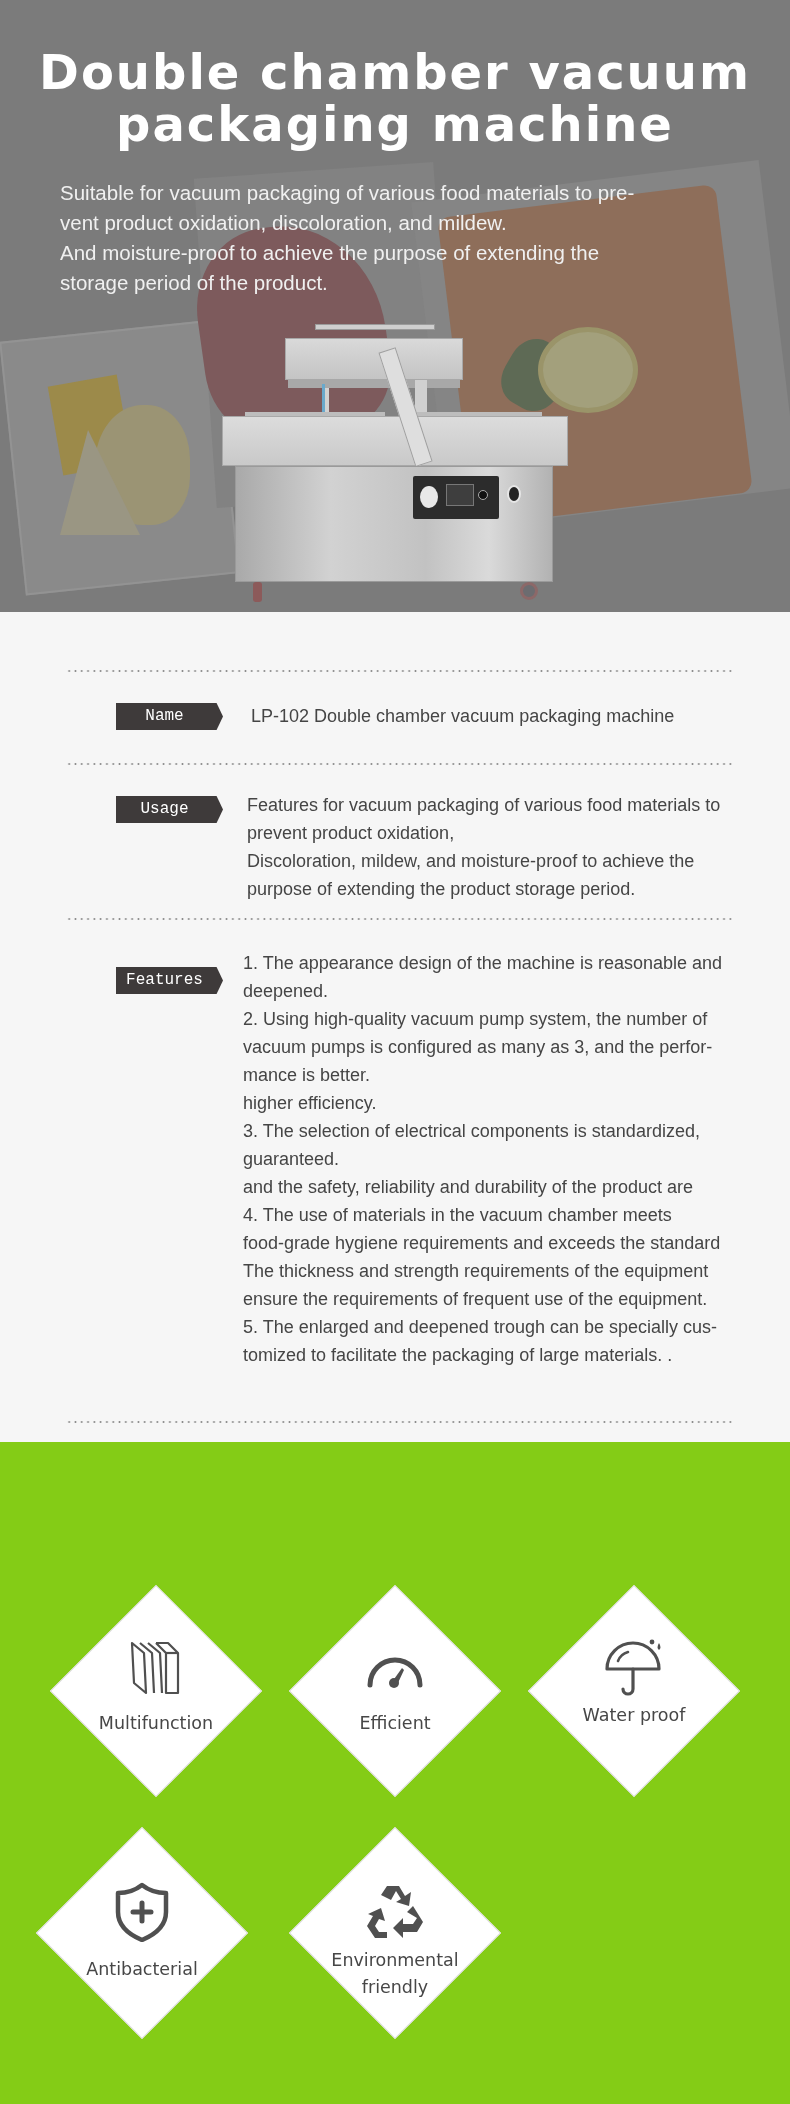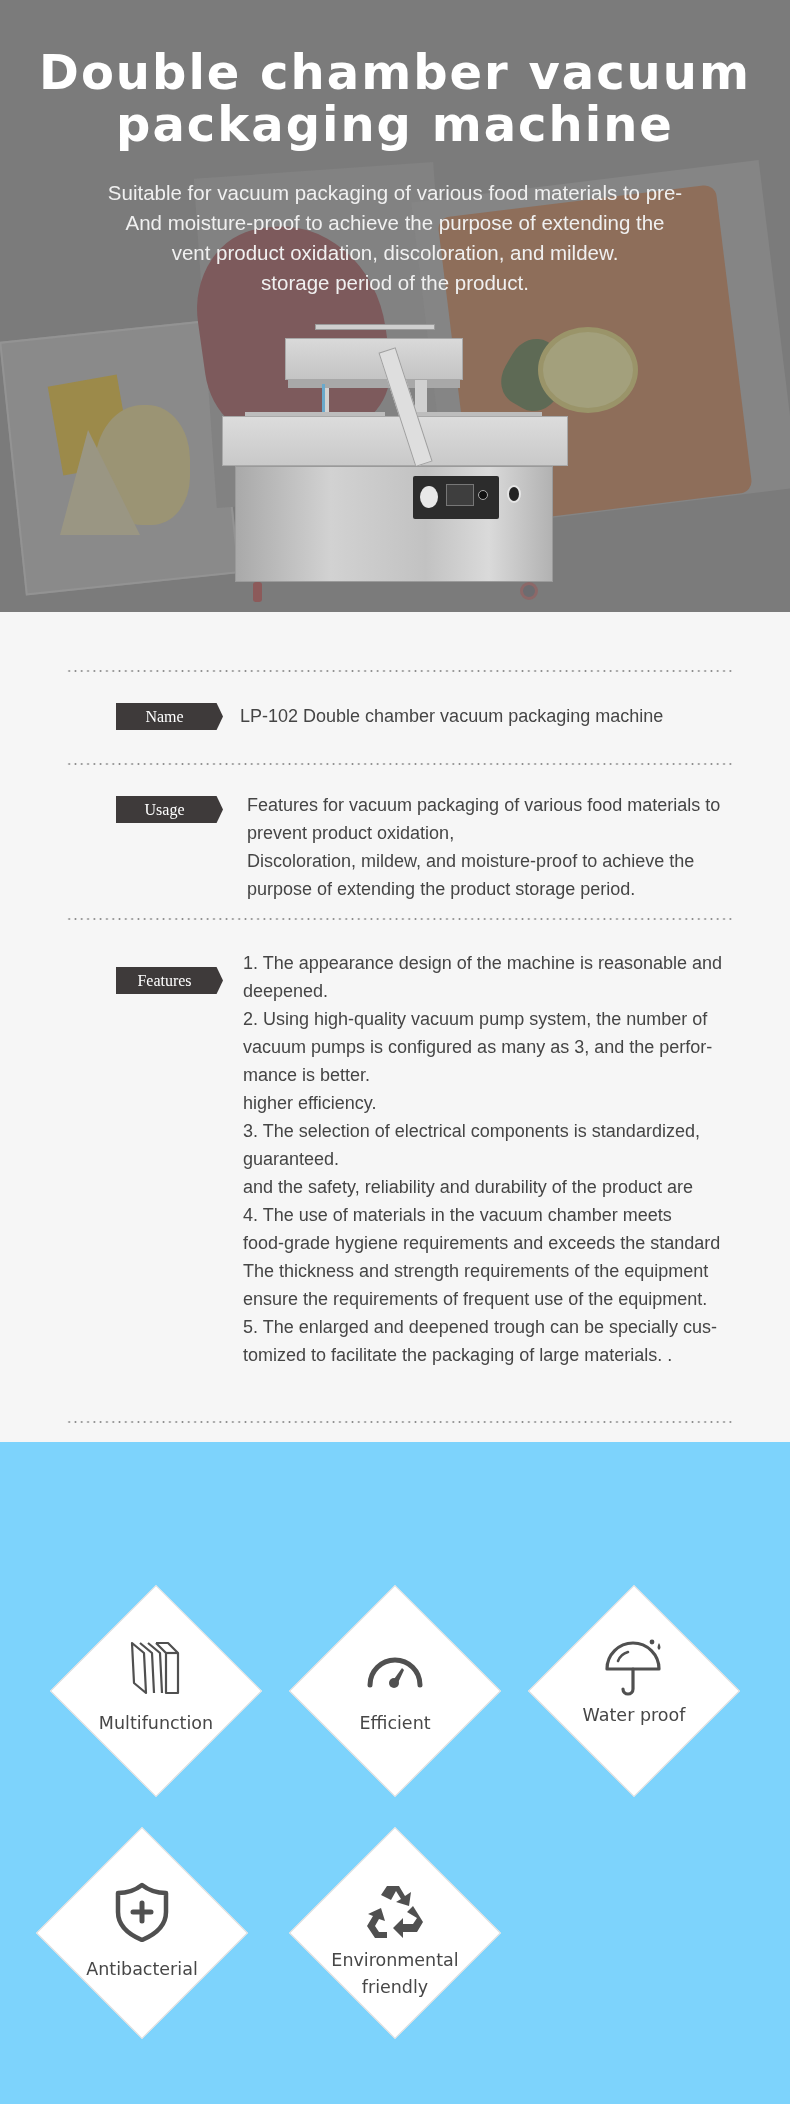--- a/index.html
+++ b/index.html
@@ -14,21 +14,21 @@
   .cheese2 { left: 95px; top: 405px; width: 95px; height: 120px; background: #9b9474; border-radius: 50% 45% 40% 50%; }
   .cheese3 { left: 60px; top: 430px; width: 80px; height: 105px; background: #9a9683; clip-path: polygon(35% 0, 100% 100%, 0 100%); }
   .bag-mid { left: 205px; top: 170px; width: 240px; height: 330px; background: #828282; transform: rotate(-4deg); }
   .meat { left: 200px; top: 225px; width: 185px; height: 210px; background: #7d5a5c; border-radius: 40% 55% 30% 35%; transform: rotate(-8deg); }
   .bag-right { left: 430px; top: 180px; width: 350px; height: 330px; background: #858585; transform: rotate(-7deg); }
   .salmon { left: 455px; top: 200px; width: 280px; height: 310px; background: #8e6e5a; transform: rotate(-7deg); border-radius: 12px; }
   .lemon { left: 538px; top: 327px; width: 100px; height: 86px; background: #a3a07c; border-radius: 50%; border: 5px solid #9a9469; }
   .herb { left: 505px; top: 340px; width: 60px; height: 70px; background: #5e6a55; border-radius: 40%; transform: rotate(30deg); }
 
   .hero-title { position: absolute; left: 0; top: 46px; width: 790px; text-align: center; color: #ffffff; font-family: "DejaVu Sans", sans-serif; font-weight: bold; font-size: 48px; line-height: 52px; letter-spacing: 2px; }
-  .hero-sub { position: absolute; left: 60px; top: 178px; width: 670px; text-align: center; color: #f0f0f0; font-family: "Liberation Sans", sans-serif; font-size: 20.5px; line-height: 30px; }
+  .hero-sub { position: absolute; left: 60px; top: 178px; width: 670px; text-align: left; color: #f0f0f0; font-family: "Liberation Sans", sans-serif; font-size: 20.5px; line-height: 30px; }
 
   
   .m { position: absolute; }
   .m-lid-top { left: 315px; top: 324px; width: 120px; height: 6px; background: #cfcfcf; border: 1px solid #9b9b9b; }
   .m-lid { left: 285px; top: 338px; width: 178px; height: 42px; background: linear-gradient(#d9d9d9, #c4c4c4); border: 1px solid #a8a8a8; }
   .m-lid-edge { left: 288px; top: 380px; width: 172px; height: 8px; background: #a8a8a8; }
   .m-post1 { left: 323px; top: 388px; width: 6px; height: 30px; background: #d2d2d2; }
   .m-tube { left: 322px; top: 384px; width: 3px; height: 34px; background: #6aa9cc; }
   .m-post2 { left: 415px; top: 380px; width: 12px; height: 40px; background: #d0d0d0; }
   .m-arm { left: 378px; top: 350px; width: 18px; height: 120px; background: #dedede; border: 1px solid #a0a0a0; transform: rotate(-18deg); transform-origin: top center; }
@@ -40,26 +40,26 @@
   .m-gauge { left: 420px; top: 486px; width: 18px; height: 22px; background: #e8e8e8; border-radius: 50%; }
   .m-display { left: 446px; top: 484px; width: 28px; height: 22px; background: #3e3e3e; border: 1px solid #777; }
   .m-knob { left: 478px; top: 490px; width: 10px; height: 10px; background: #111; border-radius: 50%; border: 1px solid #aaa; }
   .m-switch { left: 507px; top: 485px; width: 14px; height: 18px; background: #222; border-radius: 50%; border: 2px solid #e6e6e6; }
   .m-wheel1 { left: 253px; top: 582px; width: 9px; height: 20px; background: #8c5a5a; border-radius: 3px; }
   .m-wheel2 { left: 520px; top: 582px; width: 18px; height: 18px; background: #6c6c70; border-radius: 50%; border: 3px solid #8c6868; }
 
   
   .spec { position: absolute; left: 0; top: 612px; width: 790px; height: 830px; background: #f6f6f6; }
   .dots { position: absolute; left: 66px; width: 668px; height: 2px; background-image: radial-gradient(circle, #8a8a8a 0.9px, transparent 1.1px); background-size: 6.3px 2px; background-repeat: repeat-x; }
-  .row-label { position: absolute; left: 116px; width: 107px; height: 27px; background: #3e3a3a; color: #ffffff; font-family: Liberation Serif, serif; font-size: 16px; line-height: 27px; text-align: center; padding-right: 10px; clip-path: polygon(0 0, 94% 0, 100% 50%, 94% 100%, 0 100%); }
+  .row-label { position: absolute; left: 116px; width: 107px; height: 27px; background: #3e3a3a; color: #ffffff; font-family: Liberation Mono, monospace; font-size: 16px; line-height: 27px; text-align: center; padding-right: 10px; clip-path: polygon(0 0, 94% 0, 100% 50%, 94% 100%, 0 100%); }
   .row-text { position: absolute; color: #454545; font-family: "Liberation Sans", sans-serif; font-size: 18px; line-height: 28px; }
   .row-text .line { display: block; white-space: nowrap; }
 
   
-  .grid { position: absolute; left: 0; top: 1442px; width: 790px; height: 662px; background: #7dd3fc; }
+  .grid { position: absolute; left: 0; top: 1442px; width: 790px; height: 662px; background: #84cc16; }
   .cell { position: absolute; width: 212px; height: 212px; }
   .diamond { position: absolute; left: 31px; top: 31px; width: 150px; height: 150px; border: 1.3px solid #dcdcdc; transform: rotate(45deg); background: #fff; }
   .cell-icon { position: absolute; left: 76px; width: 60px; height: 60px; }
   .cell-label { position: absolute; left: 0; width: 212px; text-align: center; color: #474747; font-family: "DejaVu Sans", sans-serif; font-size: 17.5px; line-height: 27px; }
 </style>
 </head>
 <body>
 
 <section class="hero">
   <div>
@@ -95,32 +95,32 @@
     <div class="m m-wheel1"></div>
     <div class="m m-wheel2"></div>
   </div>
 
   <h1 class="hero-title">
     <span style="display:block">Double chamber vacuum</span>
     <span style="display:block">packaging machine</span>
   </h1>
   <p class="hero-sub">
     <span style="display:block">Suitable for vacuum packaging of various food materials to pre-</span>
+    <span style="display:block">vent product oxidation, discoloration, and mildew.</span>
     <span style="display:block">And moisture-proof to achieve the purpose of extending the</span>
-    <span style="display:block">vent product oxidation, discoloration, and mildew.</span>
     <span style="display:block">storage period of the product.</span>
   </p>
 </section>
 
 <section class="spec">
   <div class="dots" style="top:58px"></div>
 
   <div>
     <div class="row-label" style="top:91px">Name</div>
-    <div class="row-text" style="left:240px; top:90px">
+    <div class="row-text" style="left:251px; top:90px">
       <span class="line">LP-102 Double chamber vacuum packaging machine</span>
     </div>
   </div>
 
   <div class="dots" style="top:151px"></div>
 
   <div>
     <div class="row-label" style="top:184px">Usage</div>
     <div class="row-text" style="left:247px; top:179px">
       <span class="line">Features for vacuum packaging of various food materials to</span>

